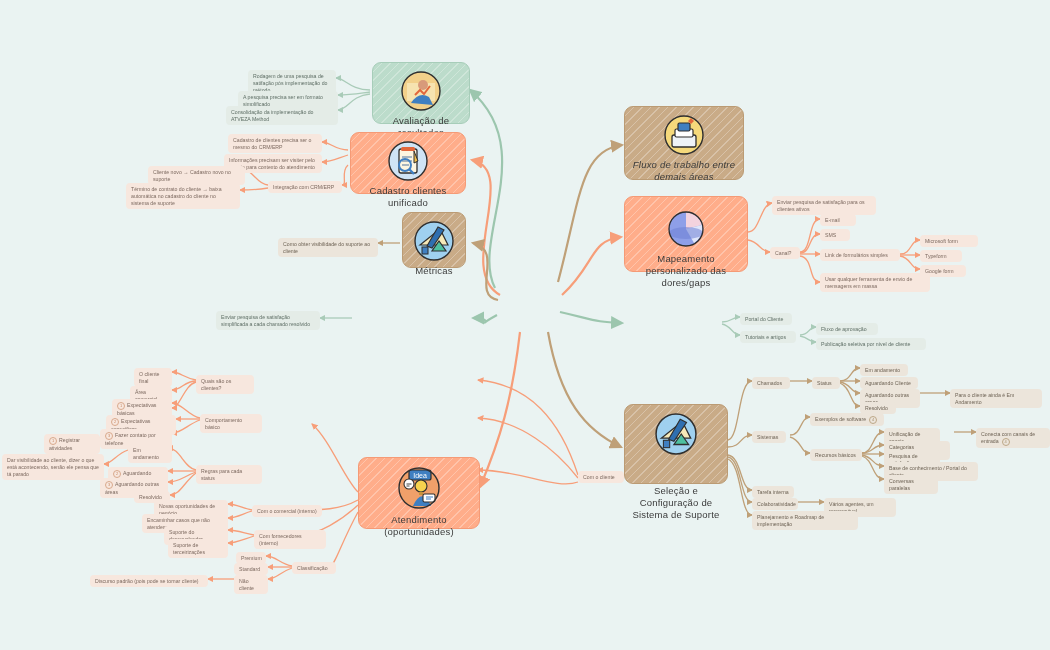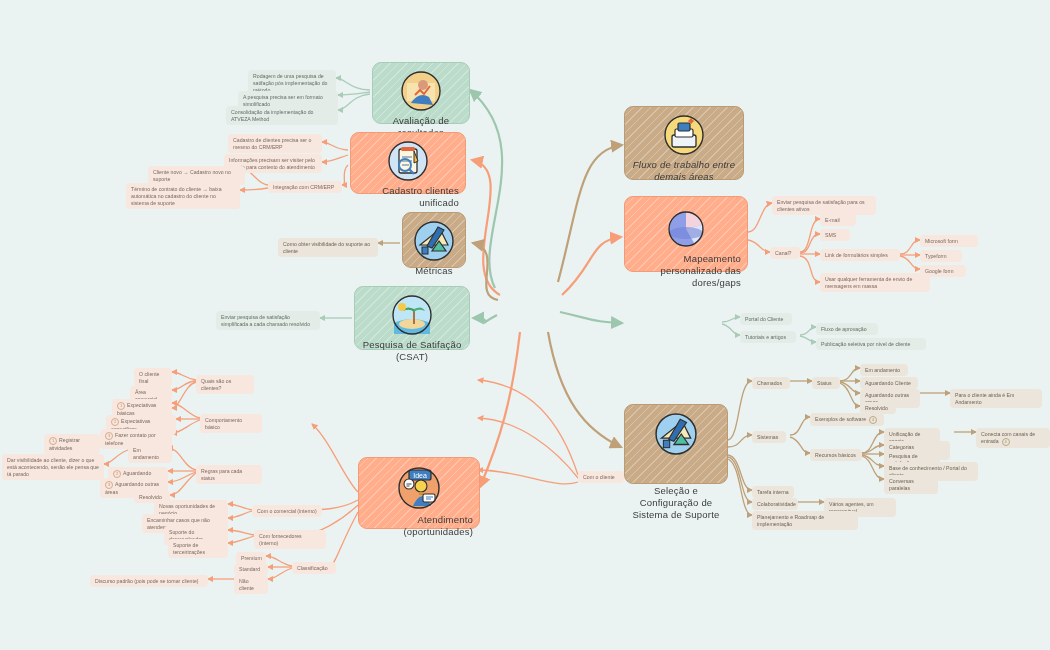--- a/index.html
+++ b/index.html
@@ -25,21 +25,21 @@
   .topic .tlabel{
     font-size:9.5px;line-height:12px;letter-spacing:.2px;margin-top:auto;
   }
   .topic .ico{
     width:46px;height:46px;border-radius:50%;
     display:flex;align-items:center;justify-content:center;
     margin-bottom:4px;
   }
   .topic .ico svg{display:block;}
   .green{background:#bcdccb;border:1.5px solid #a7cdb9;}
-  .orange{background:#ffad8a;border:1.5px solid #f59a76;text-align:right;}
+  .orange{background:#ffad8a;border:1.5px solid #f59a76;}
   .tan{background:#c9ab87;border:1.5px solid #bb9b74;}
 
   .hatch{
     background-image:repeating-linear-gradient(135deg,rgba(255,255,255,.28) 0 1px,rgba(255,255,255,0) 1px 6px);
   }
 
   
   #central{
     position:absolute;
     background:#3d4246;border-radius:50%;
@@ -259,35 +259,20 @@
         <path d="M6 24 L26 8 L34 24 Z" fill="#f6e9b8" stroke="#2f2f2f" stroke-width="1.2"></path>
         <path d="M18 30 L32 30 L25 20 Z" fill="#4ec0a0" stroke="#2f2f2f" stroke-width="1.2"></path>
         <path d="M24 6 l6 3 -12 18 -5 -2 z" fill="#2f6fb0" stroke="#2f2f2f" stroke-width="1.1"></path>
         <rect x="8" y="26" width="6" height="7" fill="#3f7fc1" stroke="#2f2f2f" stroke-width="1"></rect>
         <circle cx="20" cy="20" r="19" fill="none" stroke="#2f2f2f" stroke-width="1.4"></circle>
       </svg>
     </div>
     <div class="tlabel">Métricas</div>
   </div>
 
-  <div class="topic green hatch" style="left:354px;top:286px;width:116px;height:64px;">
-    <div class="ico">
-      <svg width="40" height="40" viewBox="0 0 40 40">
-        <circle cx="20" cy="20" r="19" fill="#bfe6f7"></circle>
-        <path d="M2 28 q18 -8 36 0 v11 h-36 z" fill="#5fb9e0"></path>
-        <ellipse cx="20" cy="29" rx="13" ry="5" fill="#f2d79a"></ellipse>
-        <path d="M22 29 V14" stroke="#a9743f" stroke-width="2"></path>
-        <path d="M22 14 q-8 -4 -11 2 q7 -3 11 1 z" fill="#3f9e5e"></path>
-        <path d="M22 14 q8 -4 11 2 q-7 -3 -11 1 z" fill="#4cb070"></path>
-        <circle cx="10" cy="12" r="4" fill="#f7c948"></circle>
-        <circle cx="20" cy="20" r="19" fill="none" stroke="#2f2f2f" stroke-width="1.4"></circle>
-      </svg>
-    </div>
-    <div class="tlabel">Pesquisa de Satifação (CSAT)</div>
-  </div>
 
   <div class="topic tan hatch" style="left:624px;top:106px;width:120px;height:74px;font-style:italic;">
     <div class="ico">
       <svg width="40" height="40" viewBox="0 0 40 40">
         <circle cx="20" cy="20" r="19" fill="#f5d97b"></circle>
         <rect x="8" y="20" width="24" height="12" rx="2" fill="#eef3f7" stroke="#2f2f2f" stroke-width="1.3"></rect>
         <rect x="11" y="14" width="18" height="8" rx="1.5" fill="#fff" stroke="#2f2f2f" stroke-width="1.2"></rect>
         <rect x="14" y="8" width="12" height="8" rx="1.5" fill="#3f7fc1" stroke="#2f2f2f" stroke-width="1.2"></rect>
         <path d="M24 6 l3 -3 3 3 -3 3 z" fill="#e2673c"></path>
         <circle cx="20" cy="20" r="19" fill="none" stroke="#2f2f2f" stroke-width="1.4"></circle>

